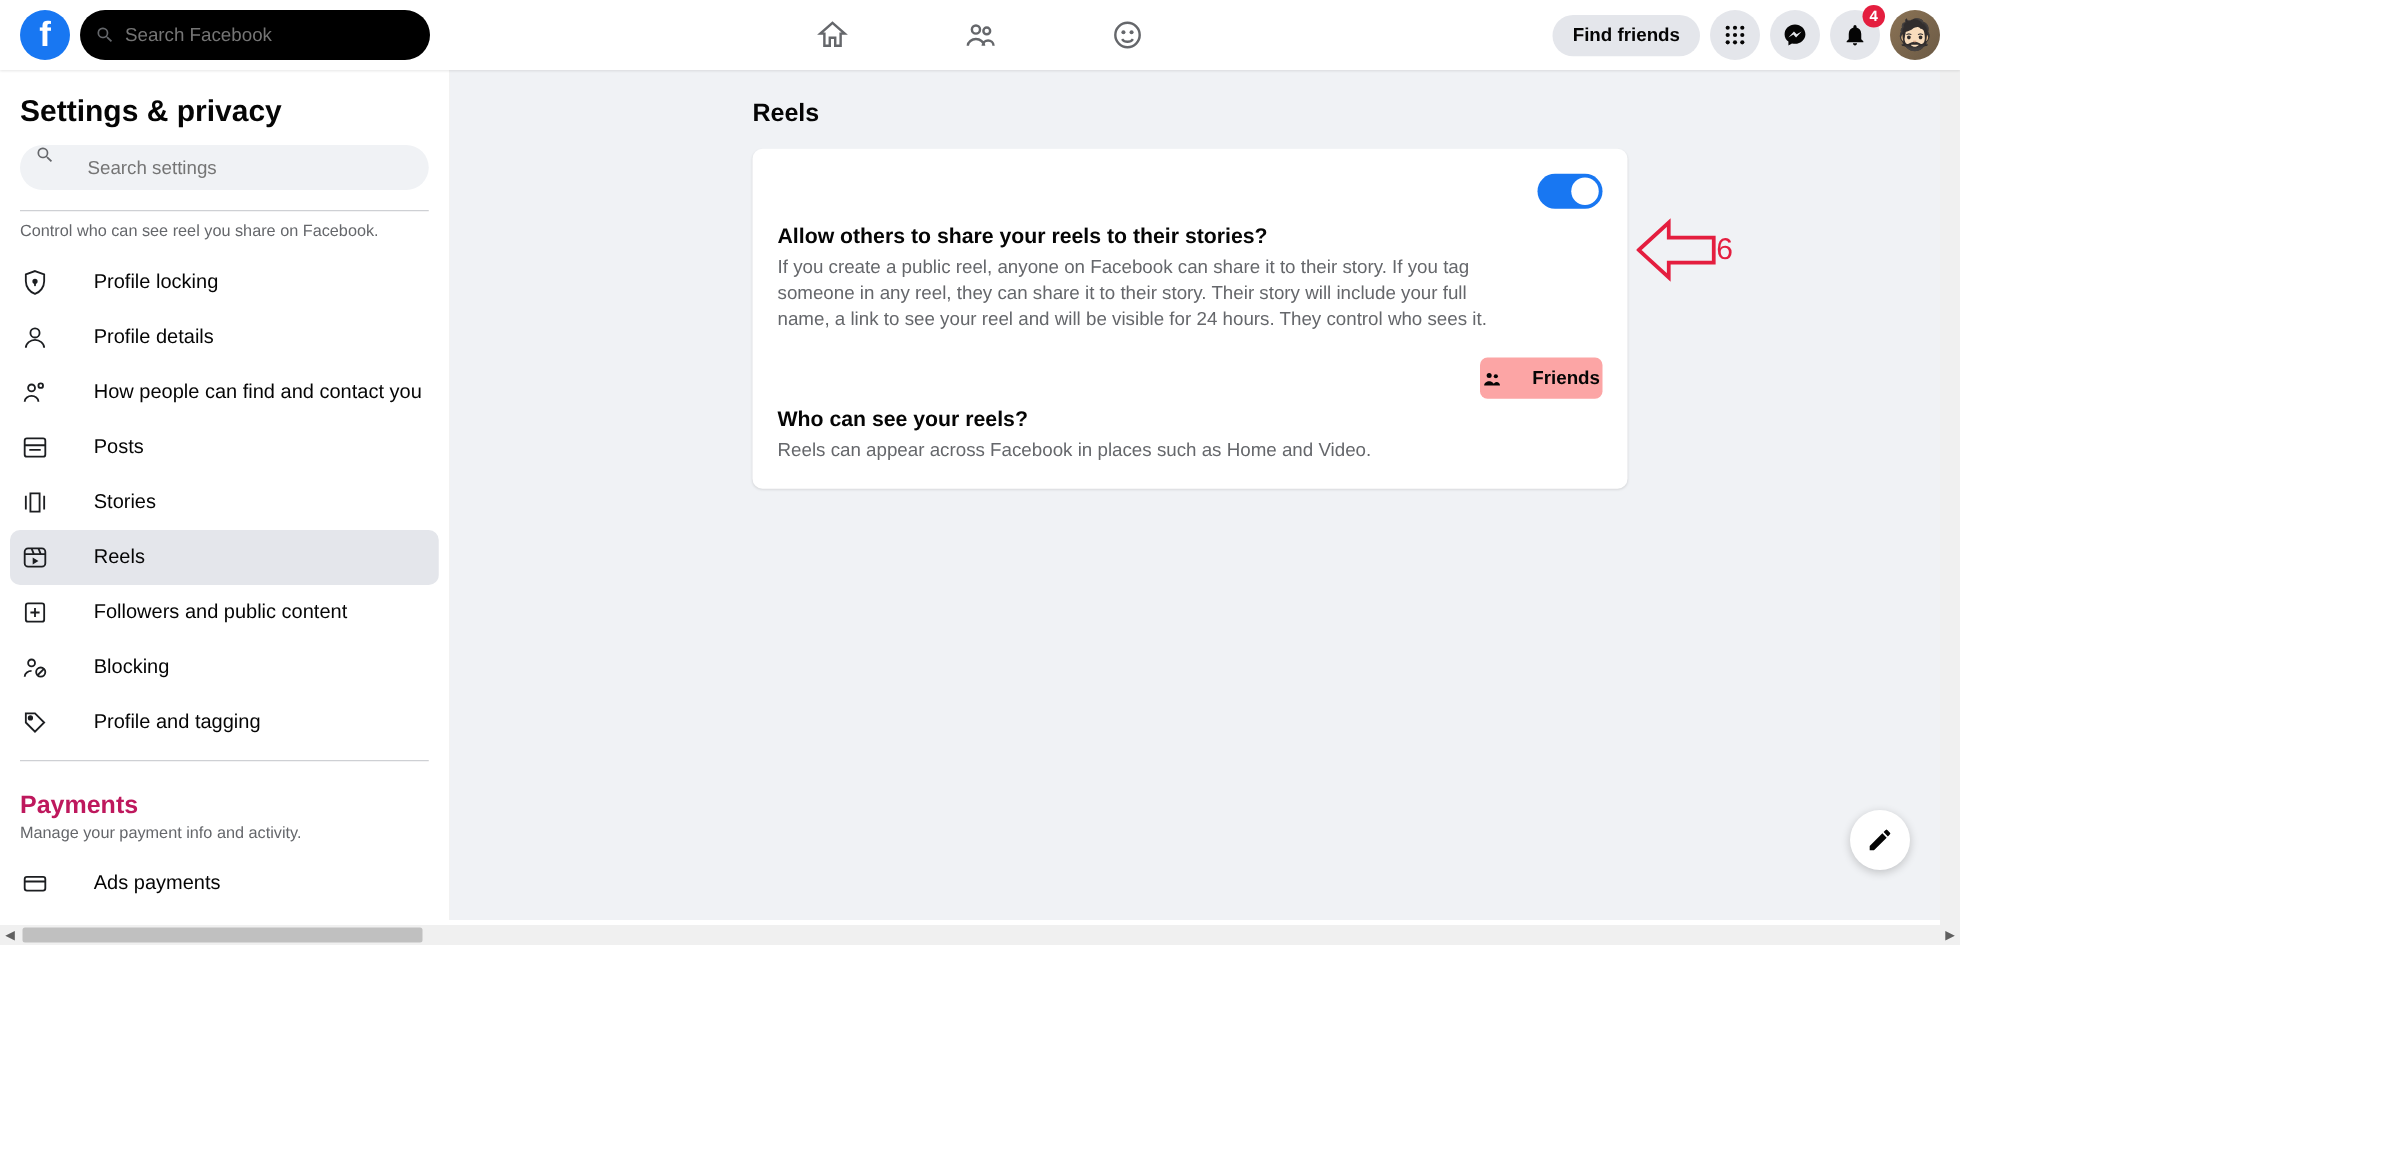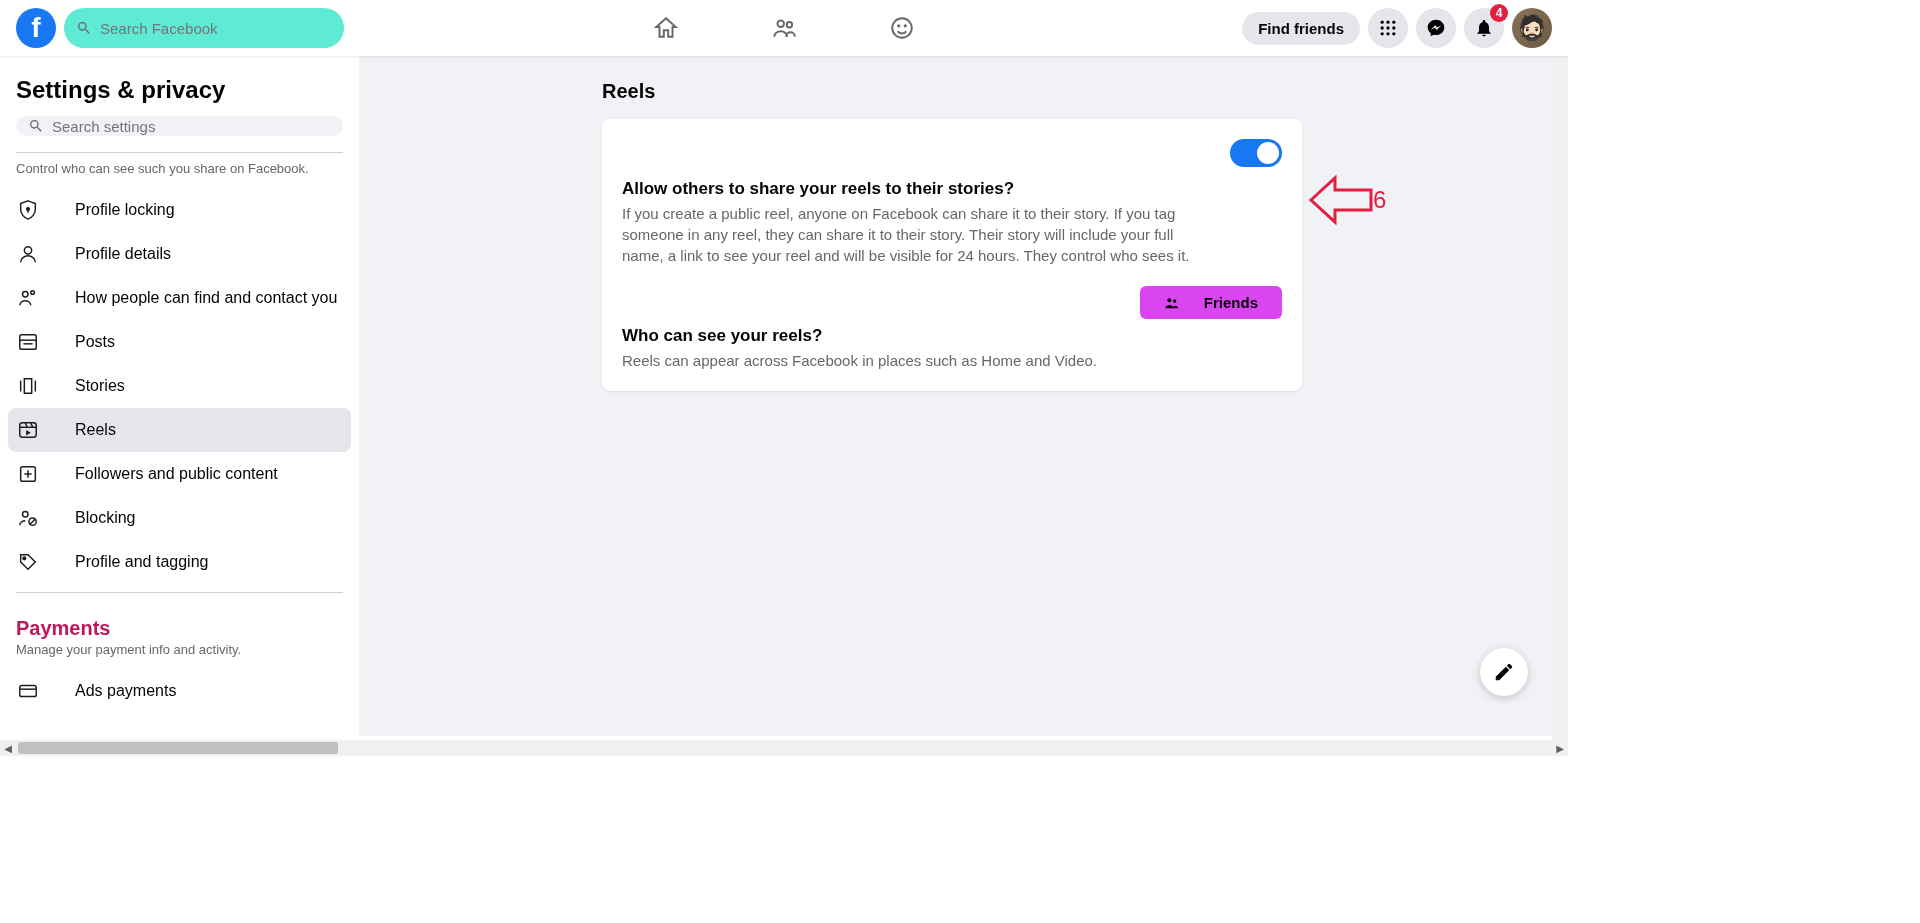--- a/index.html
+++ b/index.html
@@ -1,40 +1,40 @@
 <!DOCTYPE html>
 <html><head>
   <meta charset="utf-8">
   <style>
     * { margin: 0; padding: 0; box-sizing: border-box; font-family: Helvetica, Arial, sans-serif; }
     body { background: #fff; width: 1568px; height: 756px; overflow: hidden; position: relative; }
 
     
     .header { height: 56px; background: #fff; display: flex; align-items: center; padding: 0 16px; box-shadow: 0 1px 2px rgba(0,0,0,0.1); position: relative; z-index: 10; }
     .fb-logo { width: 40px; height: 40px; background: #1877f2; border-radius: 50%; display: flex; align-items: center; justify-content: center; color: #fff; font-weight: bold; font-size: 28px; flex-shrink: 0; }
-    .search-box { margin-left: 8px; background: #5eead4; border-radius: 50px; height: 40px; width: 280px; display: flex; align-items: center; padding: 0 12px; }
+    .search-box { margin-left: 8px; background: #000000; border-radius: 50px; height: 40px; width: 280px; display: flex; align-items: center; padding: 0 12px; }
     .search-box svg { width: 16px; height: 16px; fill: #65676b; }
     .search-box input { border: none; background: transparent; margin-left: 8px; font-size: 15px; color: #65676b; outline: none; flex: 1; }
 
     .nav-center { position: absolute; left: 50%; transform: translateX(-50%); display: flex; gap: 8px; }
     .nav-icon { width: 110px; height: 56px; display: flex; align-items: center; justify-content: center; cursor: pointer; border-radius: 8px; }
     .nav-icon svg { width: 26px; height: 26px; fill: #65676b; }
 
     .nav-right { margin-left: auto; display: flex; align-items: center; gap: 8px; }
     .find-friends { background: #e4e6eb; border-radius: 18px; padding: 8px 16px; font-size: 15px; font-weight: 600; color: #050505; cursor: pointer; }
     .icon-btn { width: 40px; height: 40px; background: #e4e6eb; border-radius: 50%; display: flex; align-items: center; justify-content: center; cursor: pointer; position: relative; }
     .icon-btn svg { width: 20px; height: 20px; fill: #050505; }
     .badge { position: absolute; top: -4px; right: -4px; background: #e41e3f; color: #fff; border-radius: 50%; min-width: 18px; height: 18px; font-size: 12px; font-weight: 600; display: flex; align-items: center; justify-content: center; padding: 0 4px; }
     .avatar { width: 40px; height: 40px; border-radius: 50%; background: linear-gradient(135deg, #8b7355, #6b5a45); cursor: pointer; overflow: hidden; display:flex; align-items:center; justify-content:center; font-size:24px; }
 
     
     .container { display: flex; height: calc(756px - 56px - 20px); }
     .sidebar { width: 360px; background: #fff; padding: 16px 8px; border-right: 1px solid rgba(0,0,0,0.05); overflow-y: auto; }
     .sidebar h1 { font-size: 24px; font-weight: 700; color: #050505; padding: 4px 8px 12px; }
-    .search-settings { background: #f0f2f5; border-radius: 50px; height: 20px; display: flex; align-items: center; padding: 0 12px; margin: 0 8px 16px; }
+    .search-settings { background: #f0f2f5; border-radius: 50px; height: 36px; display: flex; padding: 0 12px; margin: 0 8px 16px; gap: 18px; }
     .search-settings svg { width: 16px; height: 16px; fill: #65676b; }
     .search-settings input { border: none; background: transparent; margin-left: 8px; font-size: 15px; outline: none; flex: 1; }
 
     .section-desc { font-size: 13px; color: #65676b; padding: 0 8px 12px; }
     .divider { height: 1px; background: #ced0d4; margin: 8px; }
 
     .menu-item { display: flex; align-items: center; padding: 10px 8px; border-radius: 8px; cursor: pointer; gap: 12px; }
     .menu-item.active { background: #e4e6eb; }
     .menu-item .mi-icon { width: 24px; height: 24px; display: flex; align-items: center; justify-content: center; }
     .menu-item .mi-icon svg { width: 22px; height: 22px; fill: none; stroke: #1c1e21; stroke-width: 1.6; }
@@ -48,21 +48,21 @@
     .card { background: #fff; border-radius: 8px; box-shadow: 0 1px 2px rgba(0,0,0,0.1); max-width: 700px; margin-left: 210px; padding: 20px; }
     .setting-row { display: flex; gap: 16px; align-items: flex-start; margin-bottom: 20px; }
     .setting-row:last-child { margin-bottom: 0; }
     .setting-text { flex: 1; }
     .setting-title { font-size: 17px; font-weight: 600; color: #050505; margin-bottom: 4px; margin-top: 40px; }
     .setting-desc { font-size: 15px; color: #65676b; line-height: 1.4; }
 
     .toggle { width: 52px; height: 28px; background: #1877f2; border-radius: 14px; position: relative; cursor: pointer; flex-shrink: 0; }
     .toggle .knob { width: 22px; height: 22px; background: #fff; border-radius: 50%; position: absolute; top: 3px; right: 3px; }
 
-    .friends-btn { background: #d946ef; border-radius: 6px; padding: 8px 24px; font-size: 15px; font-weight: 600; color: #050505; display: flex; align-items: center; gap: 24px; cursor: pointer; flex-shrink: 0; }
+    .friends-btn { background: #fca5a5; border-radius: 6px; padding: 8px 2px; font-size: 15px; font-weight: 600; color: #050505; display: flex; align-items: center; gap: 24px; cursor: pointer; flex-shrink: 0; }
     .friends-btn svg { width: 16px; height: 16px; fill: #050505; }
 
     
     .annotation { position: absolute; top: 116px; left: 949px; display: flex; align-items: center; color: #e41e3f; font-size: 24px; font-weight: 400; }
     .annotation svg { width: 64px; height: 56px; }
 
     
     .fab { position: absolute; bottom: 40px; right: 40px; width: 48px; height: 48px; background: #fff; border-radius: 50%; box-shadow: 0 2px 8px rgba(0,0,0,0.2); display: flex; align-items: center; justify-content: center; cursor: pointer; }
     .fab svg { width: 22px; height: 22px; fill: #050505; }
 
@@ -142,21 +142,21 @@
 <div class="container">
   <div class="sidebar">
     <h1>Settings &amp; privacy</h1>
     <div class="search-settings">
       <svg viewBox="0 0 24 24">
           <path d="M15.5 14h-.79l-.28-.27a6.5 6.5 0 10-.7.7l.27.28v.79l5 5 1.5-1.5-5-5zm-6 0A4.5 4.5 0 1114 9.5 4.5 4.5 0 019.5 14z"></path>
         </svg>
       <input placeholder="Search settings" style="">
     </div>
     <div class="divider"></div>
-    <div class="section-desc">Control who can see such you share on Facebook.</div>
+    <div class="section-desc">Control who can see reel you share on Facebook.</div>
 
     <div class="menu-item">
       <div class="mi-icon">
           <svg viewBox="0 0 24 24">
             <path d="M12 2l8 3v6c0 5-3.5 9.5-8 11-4.5-1.5-8-6-8-11V5l8-3z"></path>
             <circle cx="12" cy="11" r="1.5" fill="#1c1e21"></circle>
             <path d="M12 12.5v2" stroke-linecap="round"></path>
           </svg>
         </div>
       <span>Profile locking</span>

